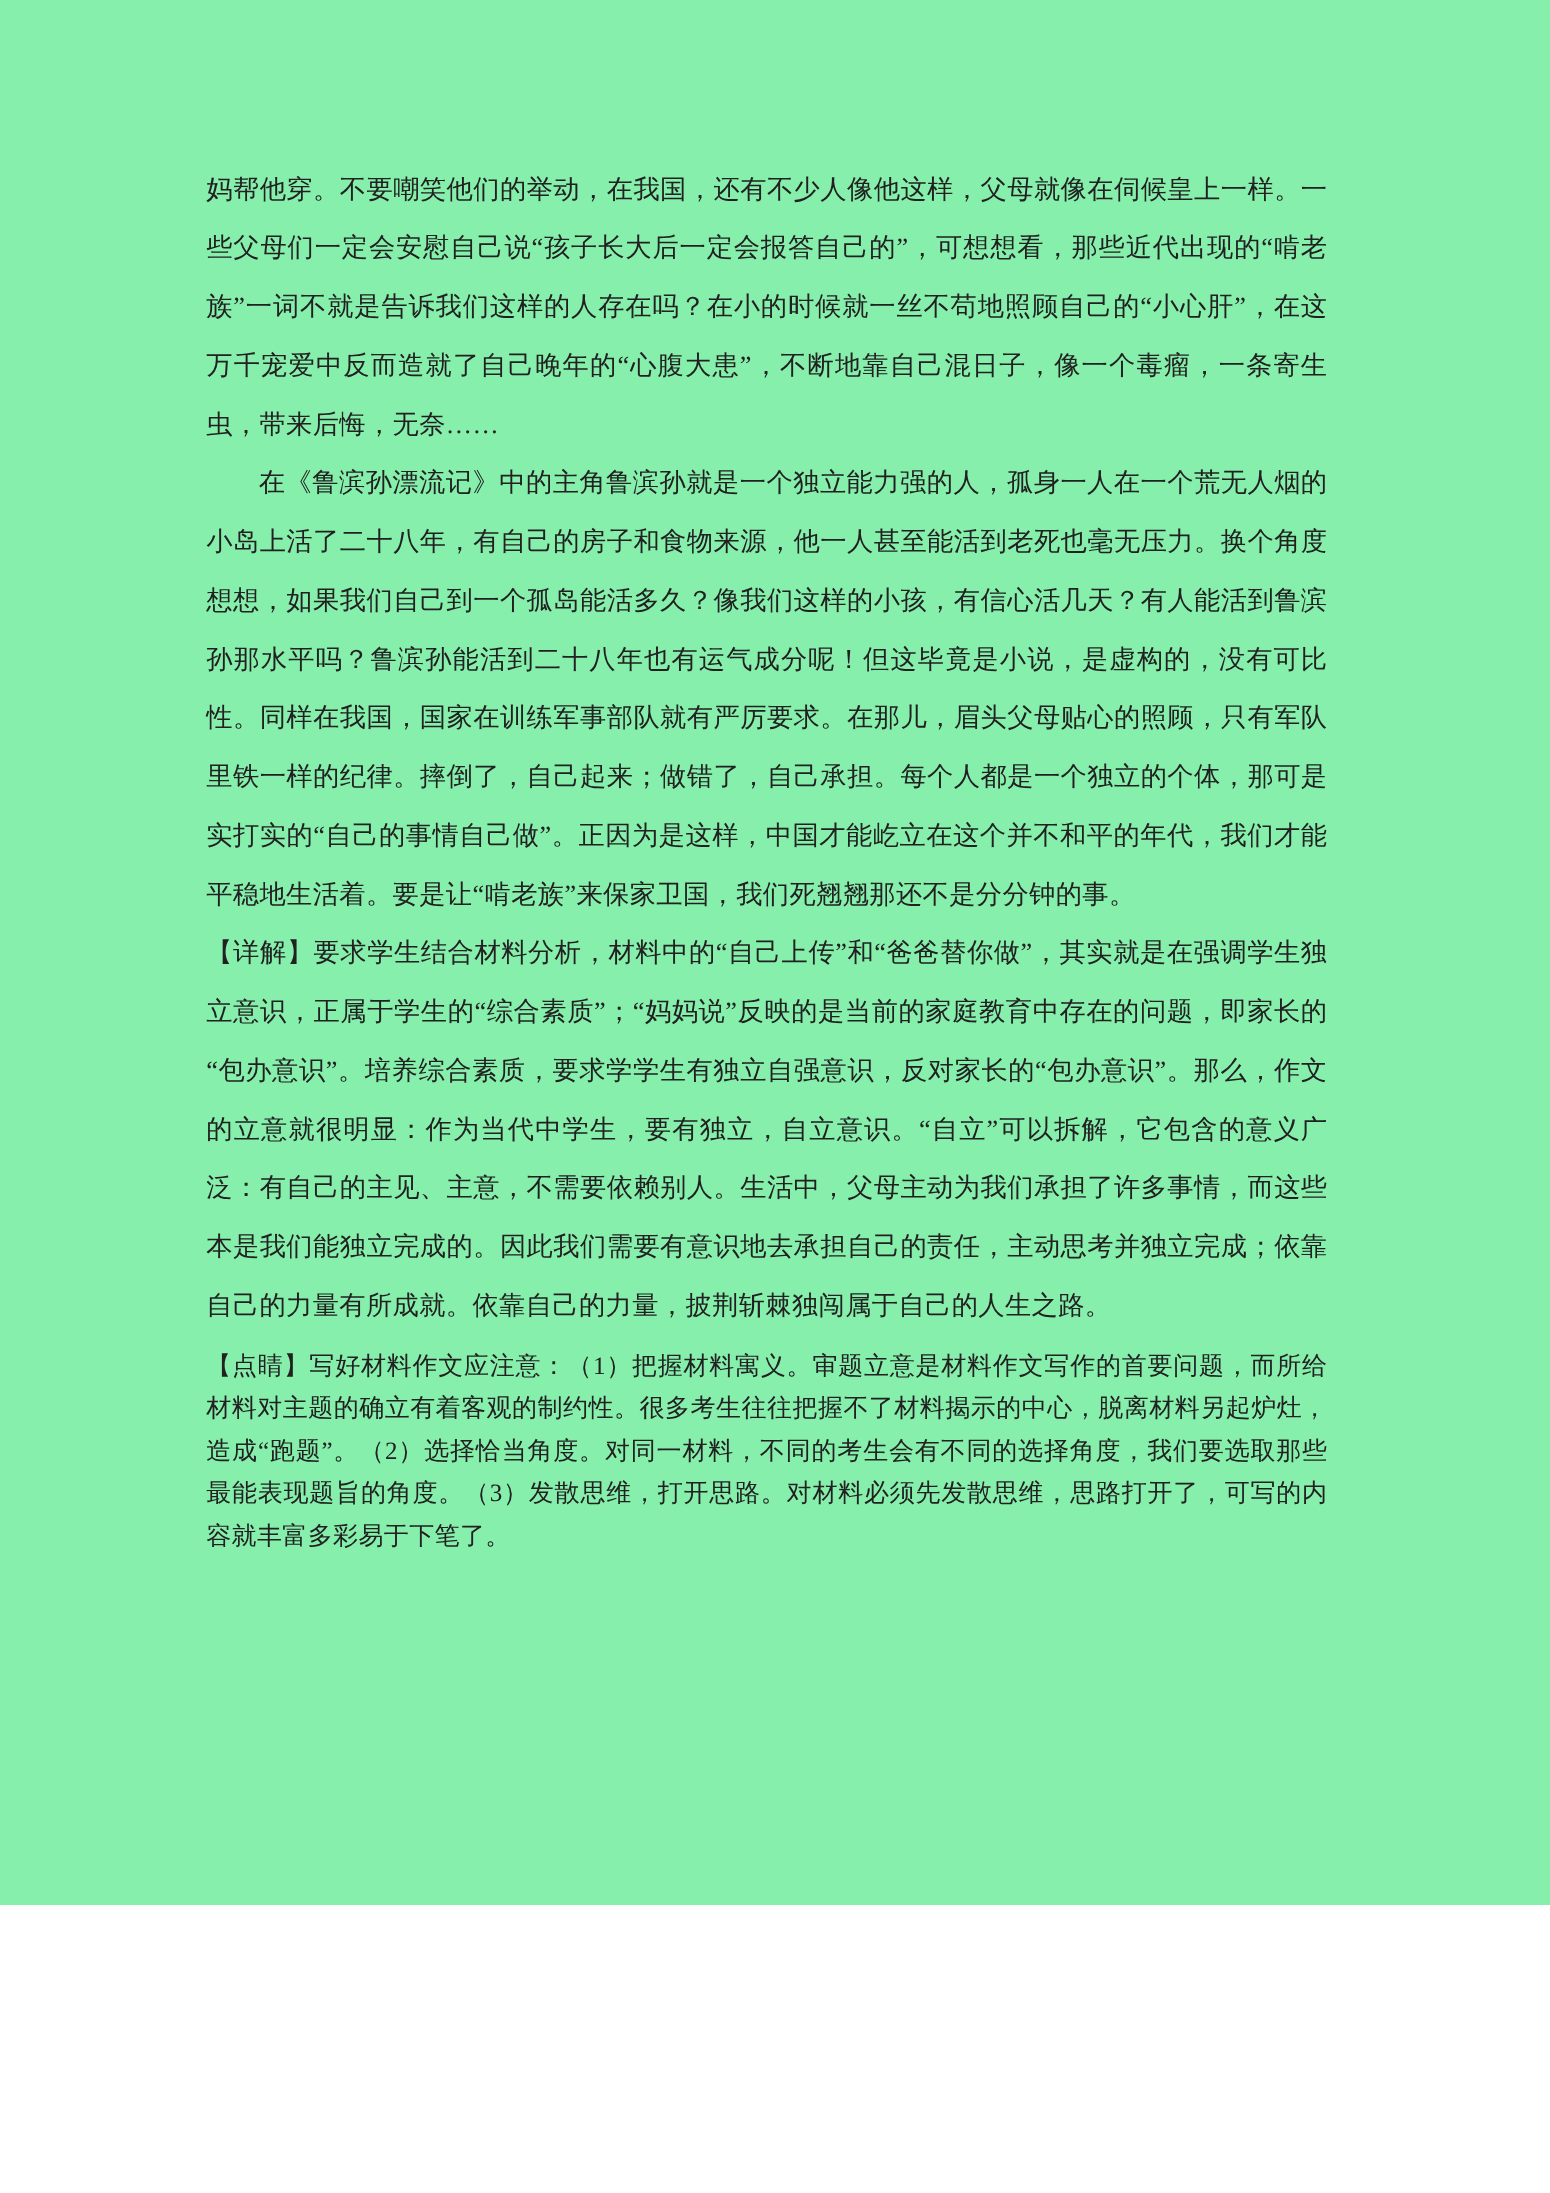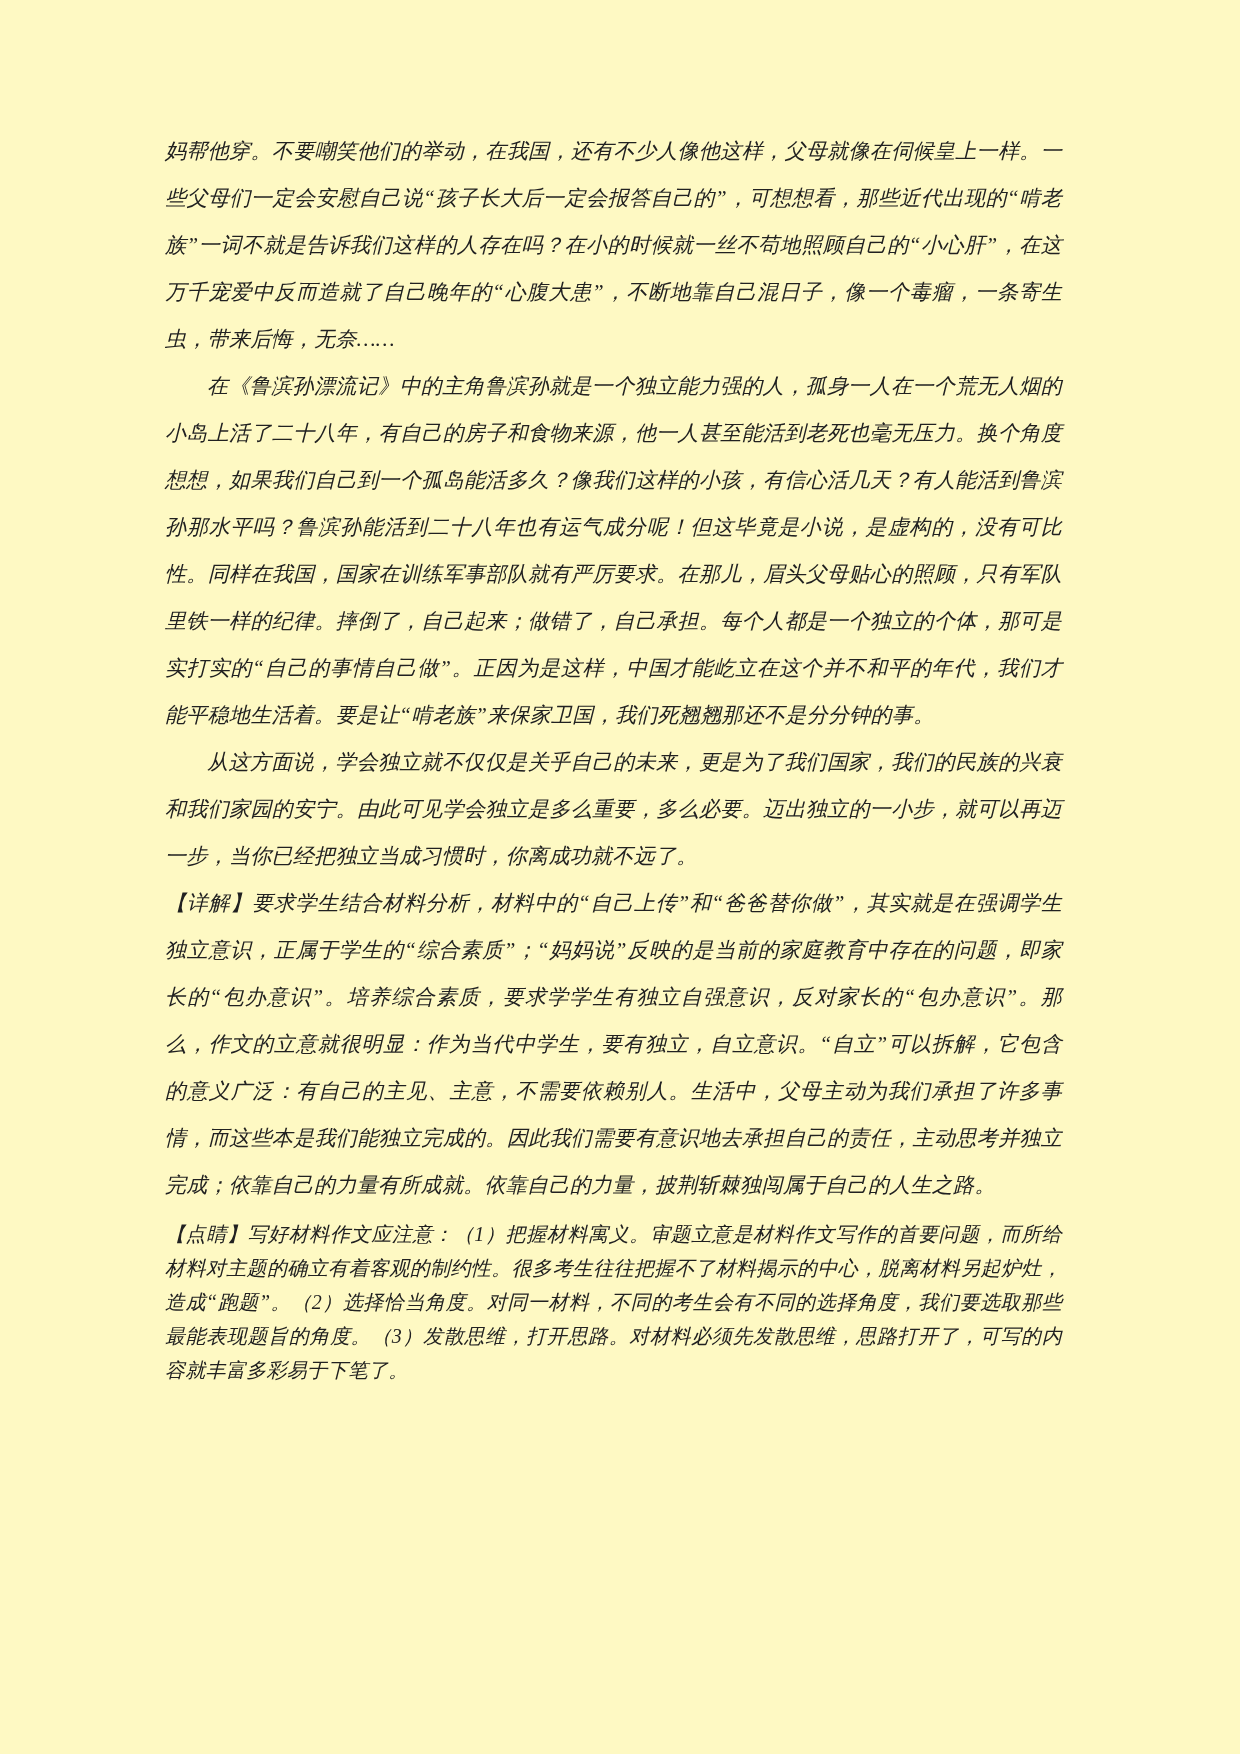--- a/index.html
+++ b/index.html
@@ -3,26 +3,25 @@
 <meta charset="utf-8">
 <style>
   html, body {
     margin: 0;
     padding: 0;
     background: #ffffff;
   }
   .page {
     position: relative;
     width: 1240px;
-    height: 1754px;
-    background: #fef9c3;
+    height: 1524px;
+    background: #86efac;
     overflow: hidden;
     font-family: "Liberation Serif", serif;
     color: #212121;
-    font-style: italic;
   }
   .content {
     position: absolute;
     left: 165px;
     top: 128px;
     width: 897px;
   }
   .content p {
     margin: 0;
     font-size: 21px;
@@ -56,18 +55,17 @@
     padding: 0 5px;
   }
 </style>
 </head>
 <body>
 
 <div class="page">
   <div class="content">
     <p>妈帮他穿。不要嘲笑他们的举动，在我国，还有不少人像他这样，父母就像在伺候皇上一样。一些父母们一定会安慰自己说“孩子长大后一定会报答自己的”，可想想看，那些近代出现的“啃老族”一词不就是告诉我们这样的人存在吗？在小的时候就一丝不苟地照顾自己的“小心肝”，在这万千宠爱中反而造就了自己晚年的“心腹大患”，不断地靠自己混日子，像一个毒瘤，一条寄生虫，带来后悔，无奈……</p>
     <p class="indent">在《鲁滨孙漂流记》中的主角鲁滨孙就是一个独立能力强的人，孤身一人在一个荒无人烟的小岛上活了二十八年，有自己的房子和食物来源，他一人甚至能活到老死也毫无压力。换个角度想想，如果我们自己到一个孤岛能活多久？像我们这样的小孩，有信心活几天？有人能活到鲁滨孙那水平吗？鲁滨孙能活到二十八年也有运气成分呢！但这毕竟是小说，是虚构的，没有可比性。同样在我国，国家在训练军事部队就有严厉要求。在那儿，眉头父母贴心的照顾，只有军队里铁一样的纪律。摔倒了，自己起来；做错了，自己承担。每个人都是一个独立的个体，那可是实打实的“自己的事情自己做”。正因为是这样，中国才能屹立在这个并不和平的年代，我们才能平稳地生活着。要是让“啃老族”来保家卫国，我们死翘翘那还不是分分钟的事。</p>
-    <p class="indent">从这方面说，学会独立就不仅仅是关乎自己的未来，更是为了我们国家，我们的民族的兴衰和我们家园的安宁。由此可见学会独立是多么重要，多么必要。迈出独立的一小步，就可以再迈一步，当你已经把独立当成习惯时，你离成功就不远了。</p>
     <p>【详解】要求学生结合材料分析，材料中的“自己上传”和“爸爸替你做”，其实就是在强调学生独立意识，正属于学生的“综合素质”；“妈妈说”反映的是当前的家庭教育中存在的问题，即家长的“包办意识”。培养综合素质，要求学学生有独立自强意识，反对家长的“包办意识”。那么，作文的立意就很明显：作为当代中学生，要有独立，自立意识。“自立”可以拆解，它包含的意义广泛：有自己的主见、主意，不需要依赖别人。生活中，父母主动为我们承担了许多事情，而这些本是我们能独立完成的。因此我们需要有意识地去承担自己的责任，主动思考并独立完成；依靠自己的力量有所成就。依靠自己的力量，披荆斩棘独闯属于自己的人生之路。</p>
     <p class="note-par">【点睛】写好材料作文应注意：（1）把握材料寓义。审题立意是材料作文写作的首要问题，而所给材料对主题的确立有着客观的制约性。很多考生往往把握不了材料揭示的中心，脱离材料另起炉灶，造成“跑题”。（2）选择恰当角度。对同一材料，不同的考生会有不同的选择角度，我们要选取那些最能表现题旨的角度。（3）发散思维，打开思路。对材料必须先发散思维，思路打开了，可写的内容就丰富多彩易于下笔了。</p>
   </div>
 
 </div>
 
 </body></html>

